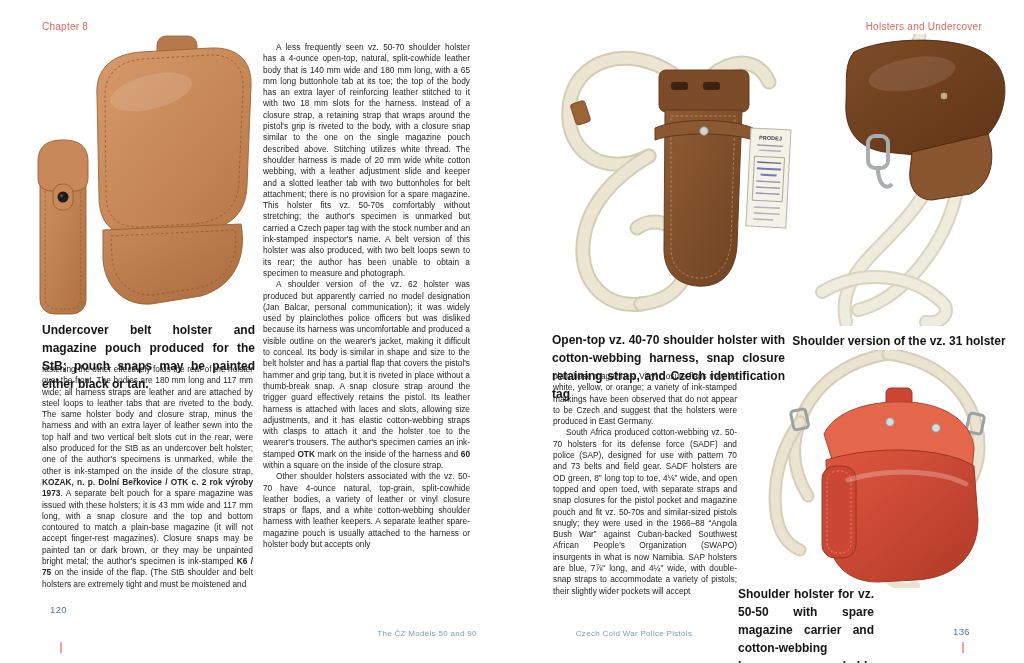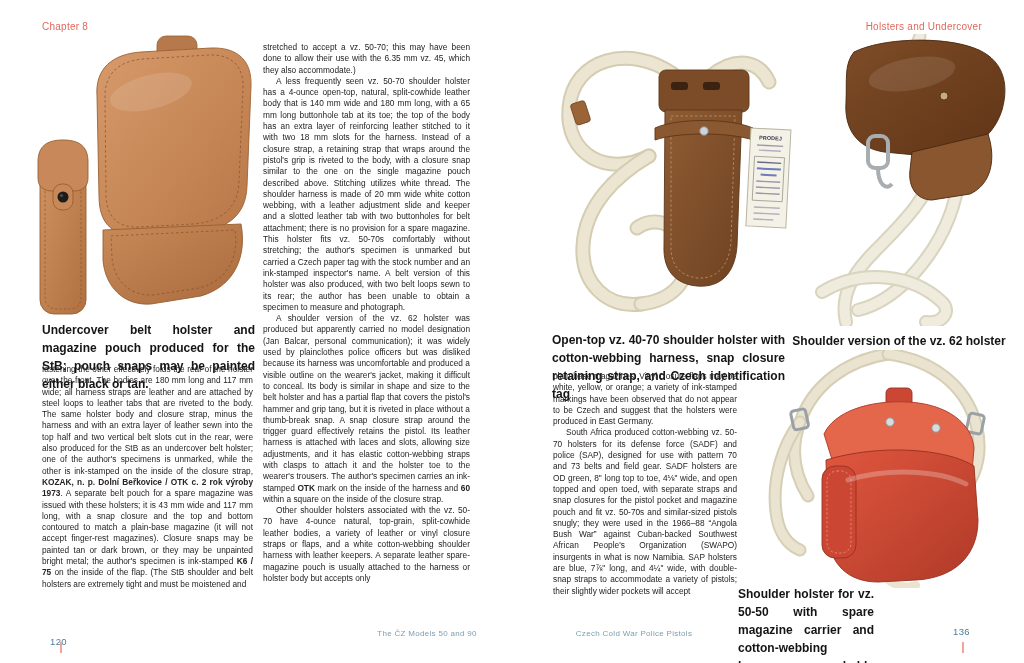--- a/index.html
+++ b/index.html
@@ -77,21 +77,20 @@
     </g>
   </svg>
 </div>
 
 <div class="abs caption" style="left:42px;top:321px;width:213px;">Undercover belt holster and magazine pouch produced for the StB; pouch snaps may be painted either black or tan.</div>
 
 <div class="abs body-text" style="left:42px;top:364px;width:211px;">
     <p class="">fastening the other effectively folds the rear of the holster over the front. The bodies are 180 mm long and 117 mm wide; all harness straps are leather and are attached by steel loops to leather tabs that are riveted to the body. The same holster body and closure strap, minus the harness and with an extra layer of leather sewn into the top half and two vertical belt slots cut in the rear, were also produced for the StB as an undercover belt holster; one of the author's specimens is unmarked, while the other is ink-stamped on the inside of the closure strap, <b>KOZAK, n. p. Dolní Beřkovice / OTK c. 2 rok výroby 1973</b>. A separate belt pouch for a spare magazine was issued with these holsters; it is 43 mm wide and 117 mm long, with a snap closure and the top and bottom contoured to match a plain-base magazine (it will not accept finger-rest magazines). Closure snaps may be painted tan or dark brown, or they may be unpainted bright metal; the author's specimen is ink-stamped <b>K6 / 75</b> on the inside of the flap. (The StB shoulder and belt holsters are extremely tight and must be moistened and</p>
   </div>
 <div class="abs body-text" style="left:263px;top:42px;width:207px;">
-    <p class="">stretched to accept a vz. 50-70; this may have been done to allow their use with the 6.35 mm vz. 45, which they also accommodate.)</p>
     <p class="indent">A less frequently seen vz. 50-70 shoulder holster has a 4-ounce open-top, natural, split-cowhide leather body that is 140 mm wide and 180 mm long, with a 65 mm long buttonhole tab at its toe; the top of the body has an extra layer of reinforcing leather stitched to it with two 18 mm slots for the harness. Instead of a closure strap, a retaining strap that wraps around the pistol's grip is riveted to the body, with a closure snap similar to the one on the single magazine pouch described above. Stitching utilizes white thread. The shoulder harness is made of 20 mm wide white cotton webbing, with a leather adjustment slide and keeper and a slotted leather tab with two buttonholes for belt attachment; there is no provision for a spare magazine. This holster fits vz. 50-70s comfortably without stretching; the author's specimen is unmarked but carried a Czech paper tag with the stock number and an ink-stamped inspector's name. A belt version of this holster was also produced, with two belt loops sewn to its rear; the author has been unable to obtain a specimen to measure and photograph.</p>
     <p class="indent">A shoulder version of the vz. 62 holster was produced but apparently carried no model designation (Jan Balcar, personal communication); it was widely used by plainclothes police officers but was disliked because its harness was uncomfortable and produced a visible outline on the wearer's jacket, making it difficult to conceal. Its body is similar in shape and size to the belt holster and has a partial flap that covers the pistol's hammer and grip tang, but it is riveted in place without a thumb-break snap. A snap closure strap around the trigger guard effectively retains the pistol. Its leather harness is attached with laces and slots, allowing size adjustments, and it has elastic cotton-webbing straps with clasps to attach it and the holster toe to the wearer's trousers. The author's specimen carries an ink-stamped <b>OTK</b> mark on the inside of the harness and <b>60</b> within a square on the inside of the closure strap.</p>
     <p class="indent">Other shoulder holsters associated with the vz. 50-70 have 4-ounce natural, top-grain, split-cowhide leather bodies, a variety of leather or vinyl closure straps or flaps, and a white cotton-webbing shoulder harness with leather keepers. A separate leather spare-magazine pouch is usually attached to the harness or holster body but accepts only</p>
   </div>
 
 <div class="abs" style="left:545px;top:36px;">
   <svg width="250" height="290" viewBox="0 0 250 290">
     <defs>
       <linearGradient id="gBrown" x1="0" y1="0" x2="1" y2="1">
         <stop offset="0" stop-color="#8f5c33"></stop>
@@ -163,21 +162,21 @@
       <ellipse cx="120" cy="40" rx="44" ry="16" fill="#ffffff" opacity="0.10" transform="rotate(-10 120 40)"></ellipse>
       <circle cx="152" cy="62" r="4" fill="#c8ad7a" stroke="#4a280f" stroke-width="0.8"></circle>
     </g>
     <g fill="none" stroke="#a8adb2" stroke-width="4">
       <rect x="76" y="102" width="20" height="32" rx="7"></rect>
       <path d="M86,134 C86,150 94,157 100,150"></path>
     </g>
   </svg>
 </div>
 
-<div class="abs caption center" style="left:790px;top:332px;width:218px;">Shoulder version of the vz. 62 holster</div>
+<div class="abs caption center" style="left:790px;top:332px;width:218px;">Shoulder version of the vz. 31 holster</div>
 
 <div class="abs" style="left:738px;top:350px;">
   <svg width="276" height="238" viewBox="0 0 276 238">
     <defs>
       <linearGradient id="gRed" x1="0" y1="0" x2="1" y2="1">
         <stop offset="0" stop-color="#e0563e"></stop>
           <stop offset="1" stop-color="#b03a28"></stop>
       </linearGradient>
     </defs>
     <g stroke-linecap="round" fill="none">
@@ -206,18 +205,18 @@
   </svg>
 </div>
 
 <div class="abs caption" style="left:738px;top:585px;width:136px;">Shoulder holster for vz. 50-50 with spare magazine carrier and cotton-webbing harness; probably made in East Germany</div>
 
 <div class="abs body-text" style="left:553px;top:371px;width:184px;">
     <p class="">plain-base magazines. Vinyl closure flaps may be white, yellow, or orange; a variety of ink-stamped markings have been observed that do not appear to be Czech and suggest that the holsters were produced in East Germany.</p>
     <p class="indent">South Africa produced cotton-webbing vz. 50-70 holsters for its defense force (SADF) and police (SAP), designed for use with pattern 70 and 73 belts and field gear. SADF holsters are OD green, 8" long top to toe, 4⅛" wide, and open topped and open toed, with separate straps and snap closures for the pistol pocket and magazine pouch and fit vz. 50-70s and similar-sized pistols snugly; they were used in the 1966–88 “Angola Bush War” against Cuban-backed Southwest African People's Organization (SWAPO) insurgents in what is now Namibia. SAP holsters are blue, 7⅞" long, and 4¼" wide, with double-snap straps to accommodate a variety of pistols; their slightly wider pockets will accept</p>
   </div>
 
-<div class="abs pagenum" style="left:50px;top:604px;margin-top:32px;">120</div>
+<div class="abs pagenum" style="left:50px;top:604px;">120</div>
 <div class="abs tick" style="left:60px;top:642px;"></div>
 <div class="abs footer-title" style="left:427px;top:629px;">The ČZ Models 50 and 90</div>
 <div class="abs footer-title" style="left:634px;top:629px;">Czech Cold War Police Pistols</div>
 <div class="abs pagenum" style="left:953px;top:626px;">136</div>
 <div class="abs tick" style="left:962px;top:642px;"></div>
 
 </body></html>

